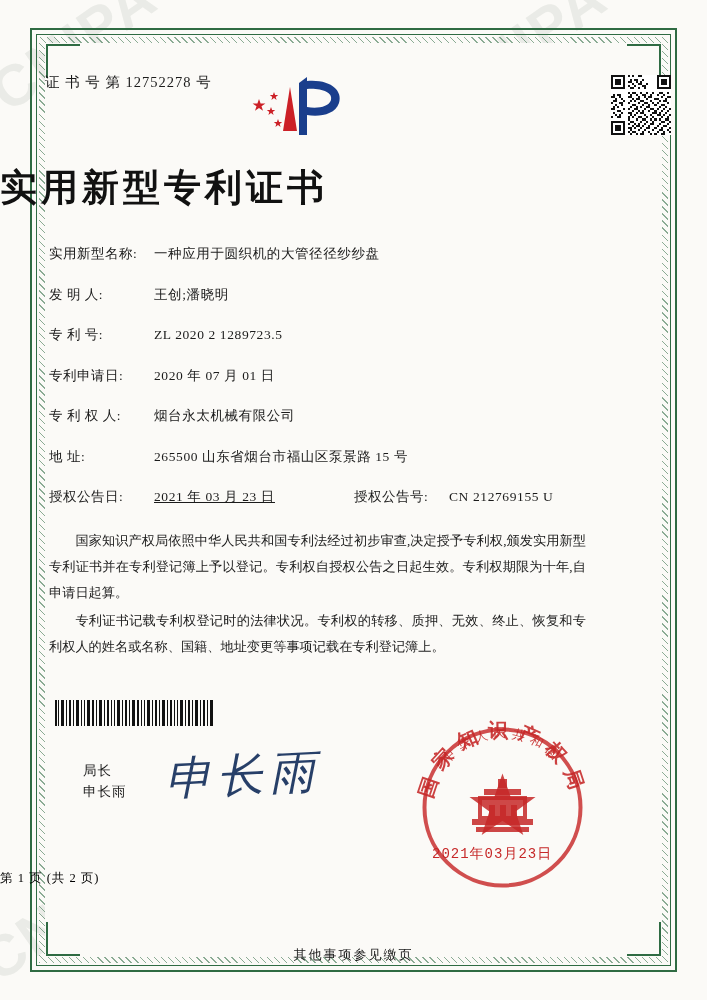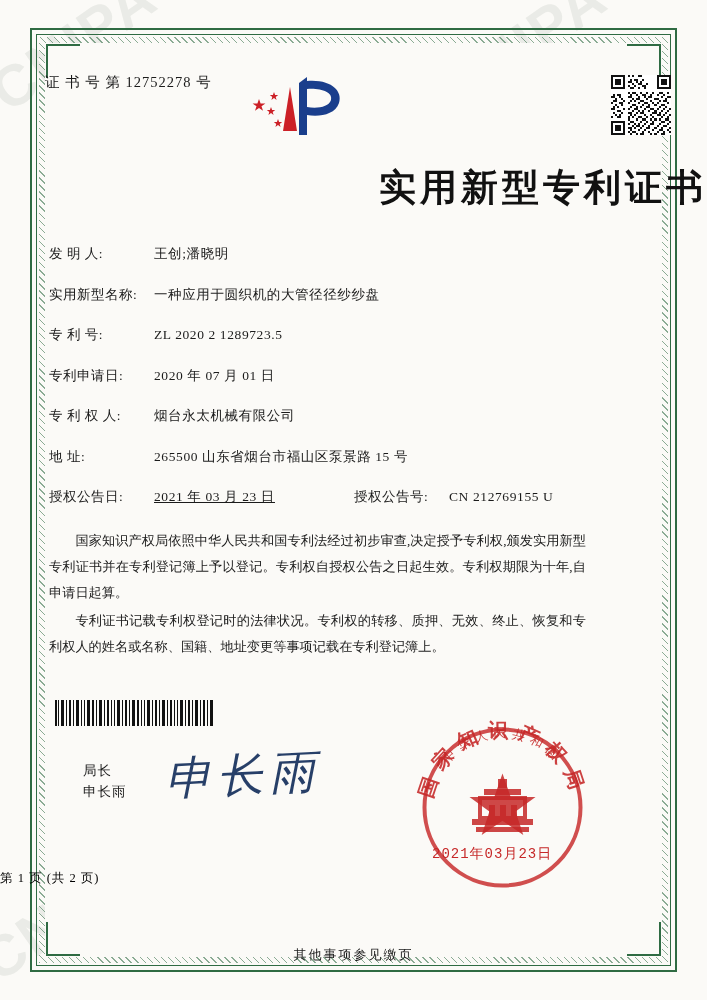--- a/index.html
+++ b/index.html
@@ -78,21 +78,21 @@
     position: absolute; left: 247px; top: 73px; width: 115px; height: 70px;
   }
 
   .qr {
     position: absolute; right: 36px; top: 75px;
     width: 60px; height: 60px;
   }
 
   .title {
     position: absolute; left: 0; right: 0; top: 163px;
-    text-align: right;
+    text-align: left;
     font-size: 37px;
     font-weight: 700;
     letter-spacing: 4px;
     color: #111;
     font-family: "DejaVu Serif", "Liberation Serif", serif;
   }
 
   .fields {
     position: absolute; left: 49px; top: 245px; width: 540px;
     font-size: 13.5px; color: #1b1b1b;
@@ -386,27 +386,27 @@
           <rect x="24" y="28" width="2" height="1"></rect>
       </g>
     </svg>
   </div>
 
   <div class="title">实用新型专利证书</div>
 
   <div class="fields">
 
     <div class="field-row">
+      <div class="field-label">实用新型名称:</div>
+      <div class="field-value">一种应用于圆织机的大管径径纱纱盘</div>
+    </div>
+
+    <div class="field-row">
       <div class="field-label">发 明 人:</div>
       <div class="field-value">王创;潘晓明</div>
-    </div>
-
-    <div class="field-row">
-      <div class="field-label">实用新型名称:</div>
-      <div class="field-value">一种应用于圆织机的大管径径纱纱盘</div>
     </div>
 
     <div class="field-row">
       <div class="field-label">专 利 号:</div>
       <div class="field-value">ZL 2020 2 1289723.5</div>
     </div>
 
     <div class="field-row">
       <div class="field-label">专利申请日:</div>
       <div class="field-value">2020 年 07 月 01 日</div>

